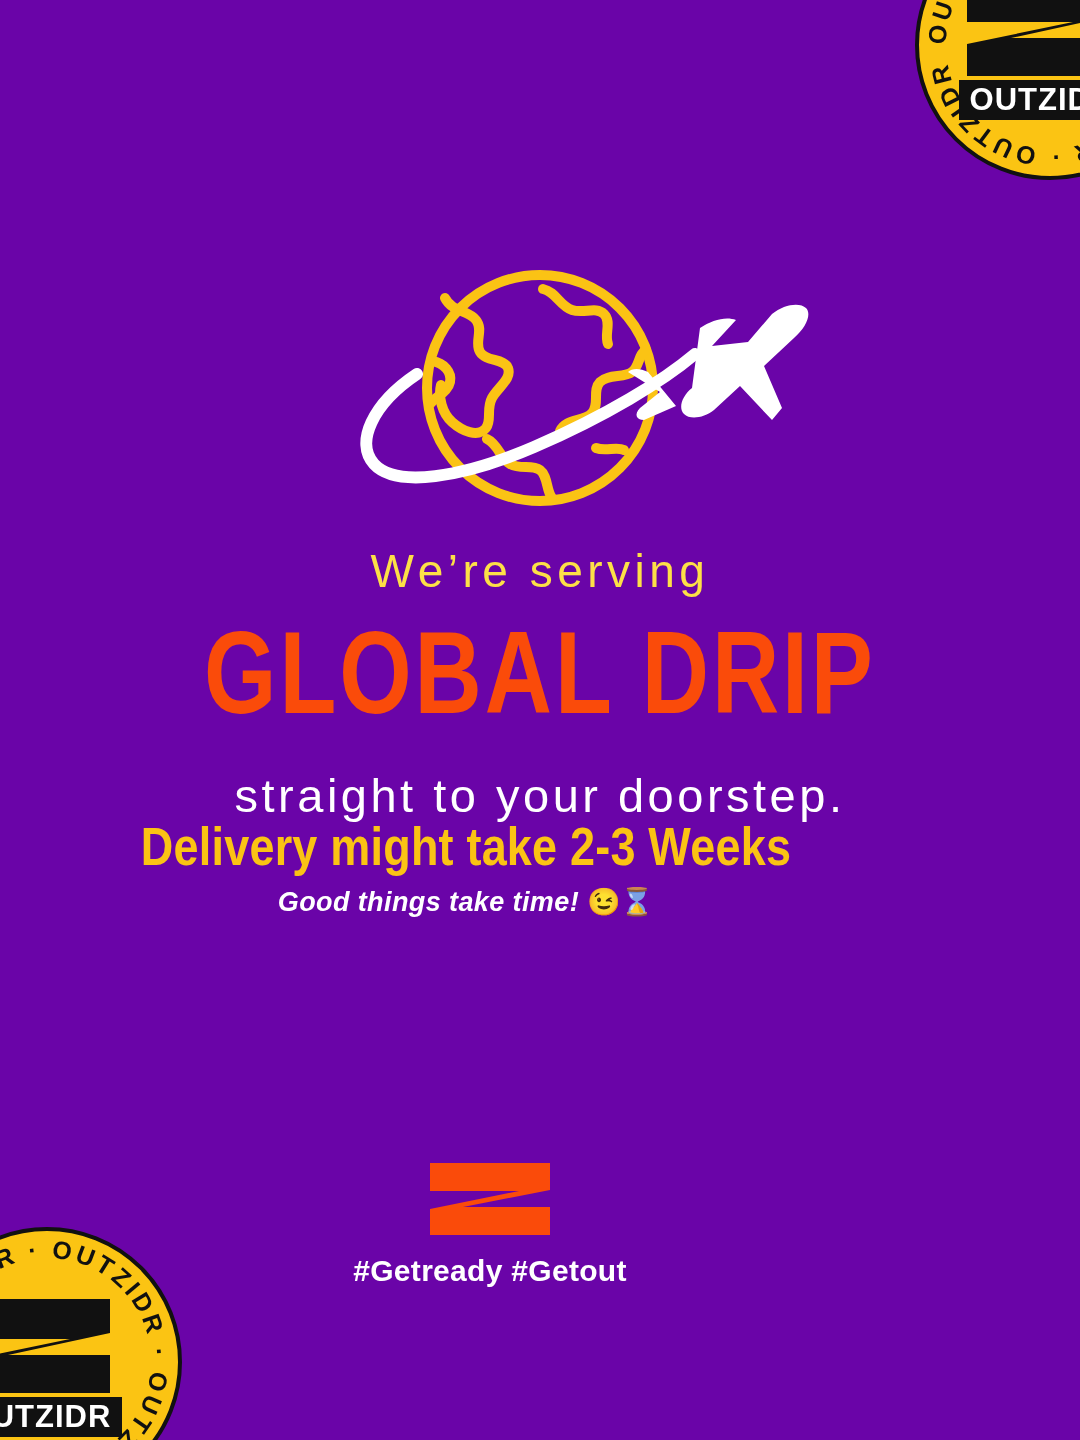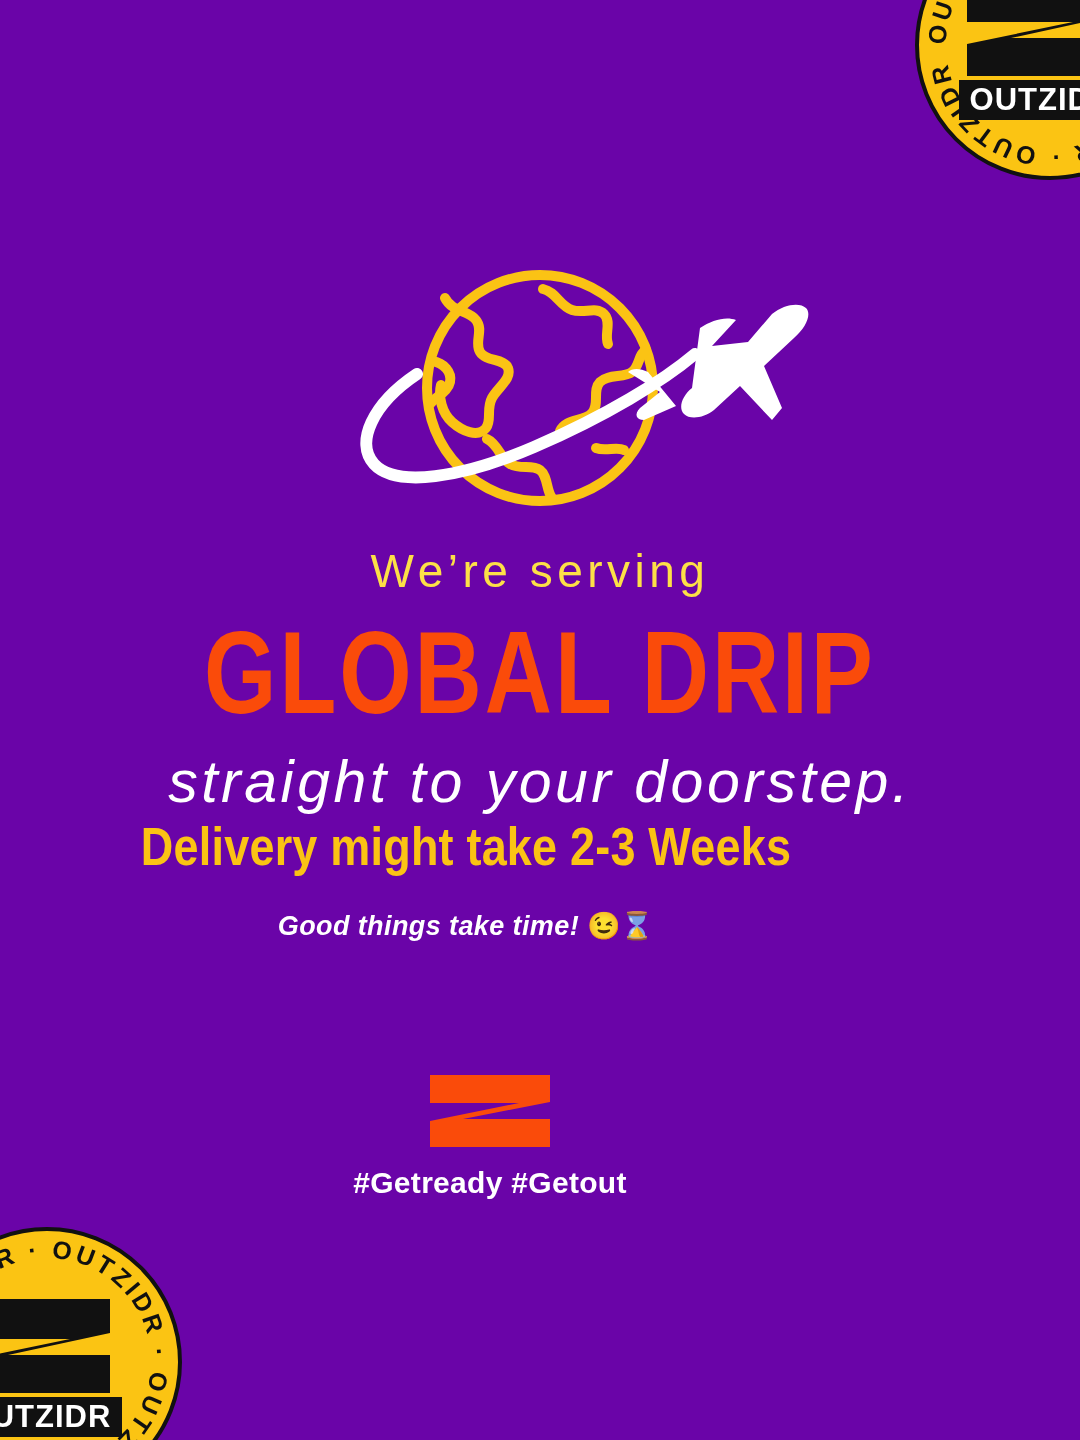--- a/index.html
+++ b/index.html
@@ -48,26 +48,25 @@
     font-weight: 700;
     letter-spacing: 3px;
     line-height: 1.0;
     margin-top: 20px;
     font-stretch: condensed;
     transform: scaleY(1.22) scaleX(0.97);
     transform-origin: center top;
   }
   .line-subline {
     color: #FFFFFF;
-    font-size: 59px;
+    font-size: 47px;
     font-weight: 400;
     letter-spacing: 3.5px;
     line-height: 1.0;
-    margin-top: 43px;
-    font-style: italic;
+    margin-top: 62px;
   }
 
   #delivery-block {
     position: absolute;
     left: 0;
     top: 820px;
     width: 932px;
     text-align: center;
   }
   .line-delivery {
@@ -79,29 +78,29 @@
     transform: scaleY(1.18);
     transform-origin: center top;
   }
   .line-note {
     color: #FFFFFF;
     font-size: 27px;
     font-weight: 700;
     font-style: italic;
     letter-spacing: 0.4px;
     line-height: 1.0;
-    margin-top: 48px;
+    margin-top: 24px;
   }
   .note-emoji { font-style: normal; letter-spacing: 0; }
 
   
   #footer-logo {
     position: absolute;
     left: 0;
-    top: 1072px;
+    top: 1160px;
     width: 980px;
     text-align: center;
   }
   #z-mark {
     display: block;
     margin: 0 auto;
   }
   .line-hashtags {
     color: #FFFFFF;
     font-size: 30px;

